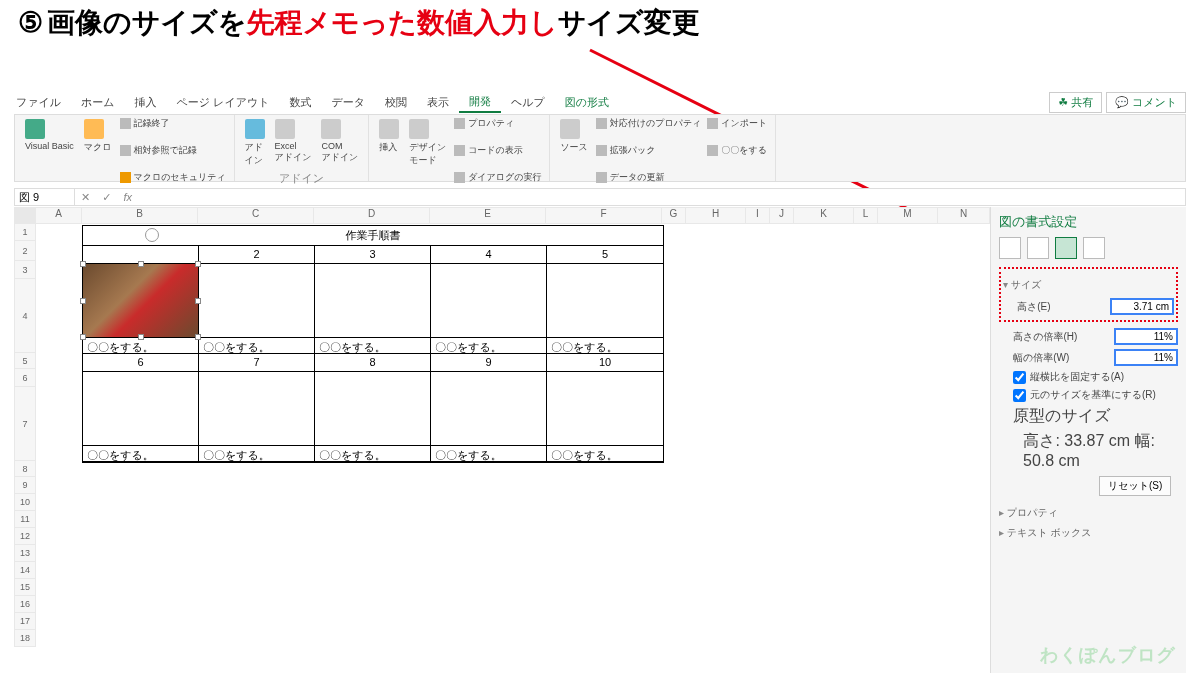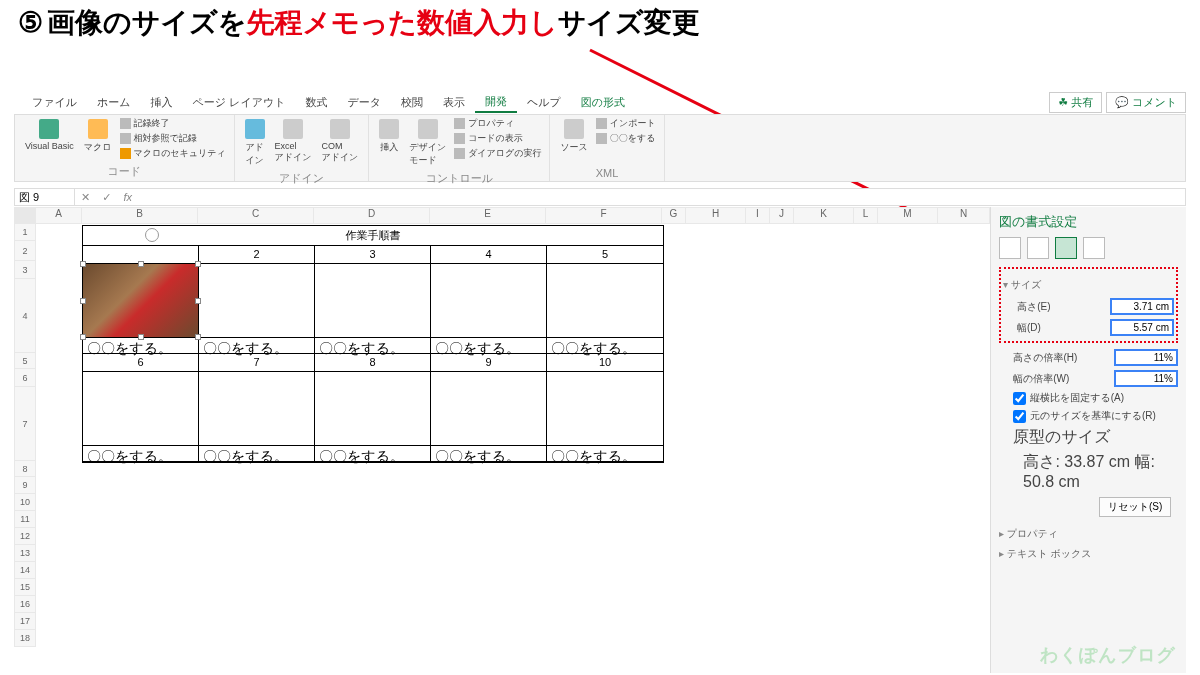--- a/index.html
+++ b/index.html
@@ -7,34 +7,34 @@
 
 
 .annot { position:absolute; top:4px; left:18px; font-size:28px; font-weight:bold; color:#000; }
 .annot .num { color:#000; margin-right:4px; }
 .annot .red { color:#e60012; }
 
 
 svg.arrow { position:absolute; top:0; left:0; width:1200px; height:675px; pointer-events:none; }
 
 
-.ribbon-tabs { position:absolute; top:92px; left:22px; right:14px; height:20px; display:flex; align-items:center; font-size:11px; }
+.ribbon-tabs { position:absolute; top:92px; left:6px; right:14px; height:20px; display:flex; align-items:center; font-size:11px; }
 .ribbon-tabs .tab { padding:2px 10px; color:#444; cursor:pointer; }
 .ribbon-tabs .tab.active { color:#107c41; border-bottom:2px solid #107c41; }
 .ribbon-tabs .spacer { flex:1; }
 .share-btn, .cmt-btn { border:1px solid #ccc; padding:2px 8px; font-size:11px; background:#fff; margin-left:4px; color:#107c41; }
 
 
 .ribbon { position:absolute; top:114px; left:14px; right:14px; height:68px; background:#f5f5f5; border:1px solid #ddd; display:flex; }
 .rgroup { border-right:1px solid #e1e1e1; padding:2px 8px 0 8px; display:flex; flex-direction:column; align-items:center; font-size:10px; color:#555; }
 .rgroup .lbl { font-size:11px; color:#888; margin-top:auto; padding:2px 0; }
 .rgroup .row { display:flex; gap:6px; align-items:flex-start; }
-.rbtn { display:flex; flex-direction:column; align-items:center; gap:2px; font-size:9px; color:#444; padding:2px; }
+.rbtn { display:flex; flex-direction:column; align-items:flex-start; gap:2px; font-size:9px; color:#444; padding:2px; }
 .rbtn .ico { width:20px; height:20px; background:#ccc; border-radius:2px; }
-.stacked { display:flex; flex-direction:column; gap:2px; font-size:9px; color:#444; }
+.stacked { display:flex; flex-direction:column; gap:14px; font-size:9px; color:#444; }
 .stacked .line { display:flex; align-items:center; gap:3px; }
 .stacked .ico { width:11px; height:11px; background:#bbb; }
 
 
 .fbar { position:absolute; top:188px; left:14px; right:14px; height:18px; display:flex; align-items:center; border:1px solid #ddd; font-size:11px; background:#fff;}
 .namebox { width:60px; border-right:1px solid #ddd; padding:1px 4px; }
 .fx { padding:0 6px; color:#888; }
 
 
 .sheet { position:absolute; top:207px; left:14px; width:976px; bottom:2px; background:#fff; }
@@ -45,21 +45,21 @@
 
 
 .wk-table { position:absolute; top:225px; left:82px; border:1.5px solid #000; font-size:11px; }
 .wk-table .title { border-bottom:1.5px solid #000; text-align:center; padding:2px 0; height:20px; display:flex; align-items:center; justify-content:center; position:relative;}
 .wk-table .title .rot-ico { position:absolute; left:62px; top:2px; width:14px; height:14px; border:1px solid #999; border-radius:50%; }
 .wk-table .r { display:grid; grid-template-columns:116px 116px 116px 116px 116px; }
 .wk-table .r > div { border-right:1px solid #000; border-bottom:1px solid #000; padding:2px 4px; }
 .wk-table .r > div:last-child { border-right:none; }
 .wk-table .num-r > div { text-align:center; height:18px; }
 .wk-table .img-r > div { height:74px; }
-.wk-table .txt-r > div { height:16px; font-size:14px;font-family:Liberation Serif, serif;}
+.wk-table .txt-r > div { height:16px; font-size:11px;font-family:Liberation Serif, serif;}
 .sel-img { background:linear-gradient(135deg,#6b4a2e,#a67950 40%,#c92b2b 55%,#6b4a2e); position:relative; }
 .sel-img .h { position:absolute; width:6px; height:6px; background:#fff; border:1px solid #888; }
 .sel-img .h.tl{top:-3px;left:-3px}.sel-img .h.tr{top:-3px;right:-3px}.sel-img .h.bl{bottom:-3px;left:-3px}.sel-img .h.br{bottom:-3px;right:-3px}
 .sel-img .h.tm{top:-3px;left:50%;margin-left:-3px}.sel-img .h.bm{bottom:-3px;left:50%;margin-left:-3px}
 .sel-img .h.ml{left:-3px;top:50%;margin-top:-3px}.sel-img .h.mr{right:-3px;top:50%;margin-top:-3px}
 
 
 .panel { position:absolute; top:207px; right:14px; width:196px; bottom:2px; background:#f5f5f5; border-left:1px solid #ddd; padding:6px 8px; font-size:11px; color:#444;}
 .panel .ptitle { color:#107c41; font-size:13px; margin-bottom:6px; }
 .panel .icons { display:flex; gap:6px; margin-bottom:8px; }
@@ -183,20 +183,34 @@
       </div>
     </div>
     <div class="lbl">コントロール</div>
   </div>
   <div class="rgroup">
     <div class="row">
       <div class="rbtn">
           <div class="ico"></div>
           <span>ソース</span>
         </div>
+      <div class="stacked">
+        <div class="line">
+            <div class="ico"></div>
+            <span>対応付けのプロパティ</span>
+          </div>
+        <div class="line">
+            <div class="ico"></div>
+            <span>拡張パック</span>
+          </div>
+        <div class="line">
+            <div class="ico"></div>
+            <span>データの更新</span>
+          </div>
+      </div>
       <div class="stacked">
         <div class="line">
             <div class="ico"></div>
             <span>インポート</span>
           </div>
         <div class="line">
             <div class="ico"></div>
             <span>〇〇をする</span>
           </div>
       </div>
@@ -318,24 +332,20 @@
     <div class="pi sel"></div>
     <div class="pi"></div>
   </div>
 
   <div class="size-box">
     <div class="sect">サイズ</div>
     <div class="fld">
         <span>高さ(E)</span>
         <input value="3.71 cm" style="">
       </div>
-    <div class="fld">
-        <span>幅(D)</span>
-        <input value="5.57 cm" style="">
-      </div>
   </div>
 
   <div class="fld">
       <span>高さの倍率(H)</span>
       <input value="11%" style="">
     </div>
   <div class="fld">
       <span>幅の倍率(W)</span>
       <input value="11%" style="">
     </div>

